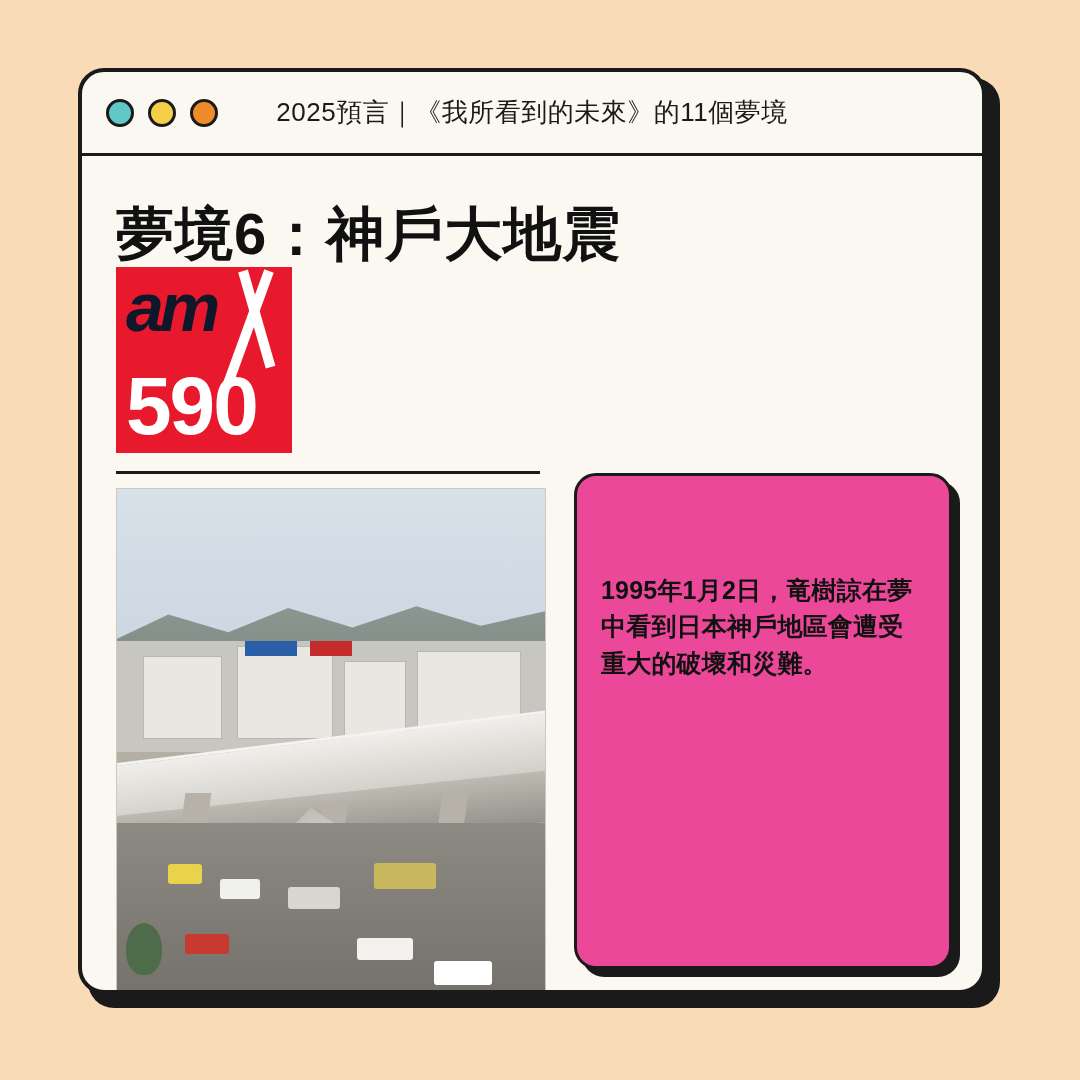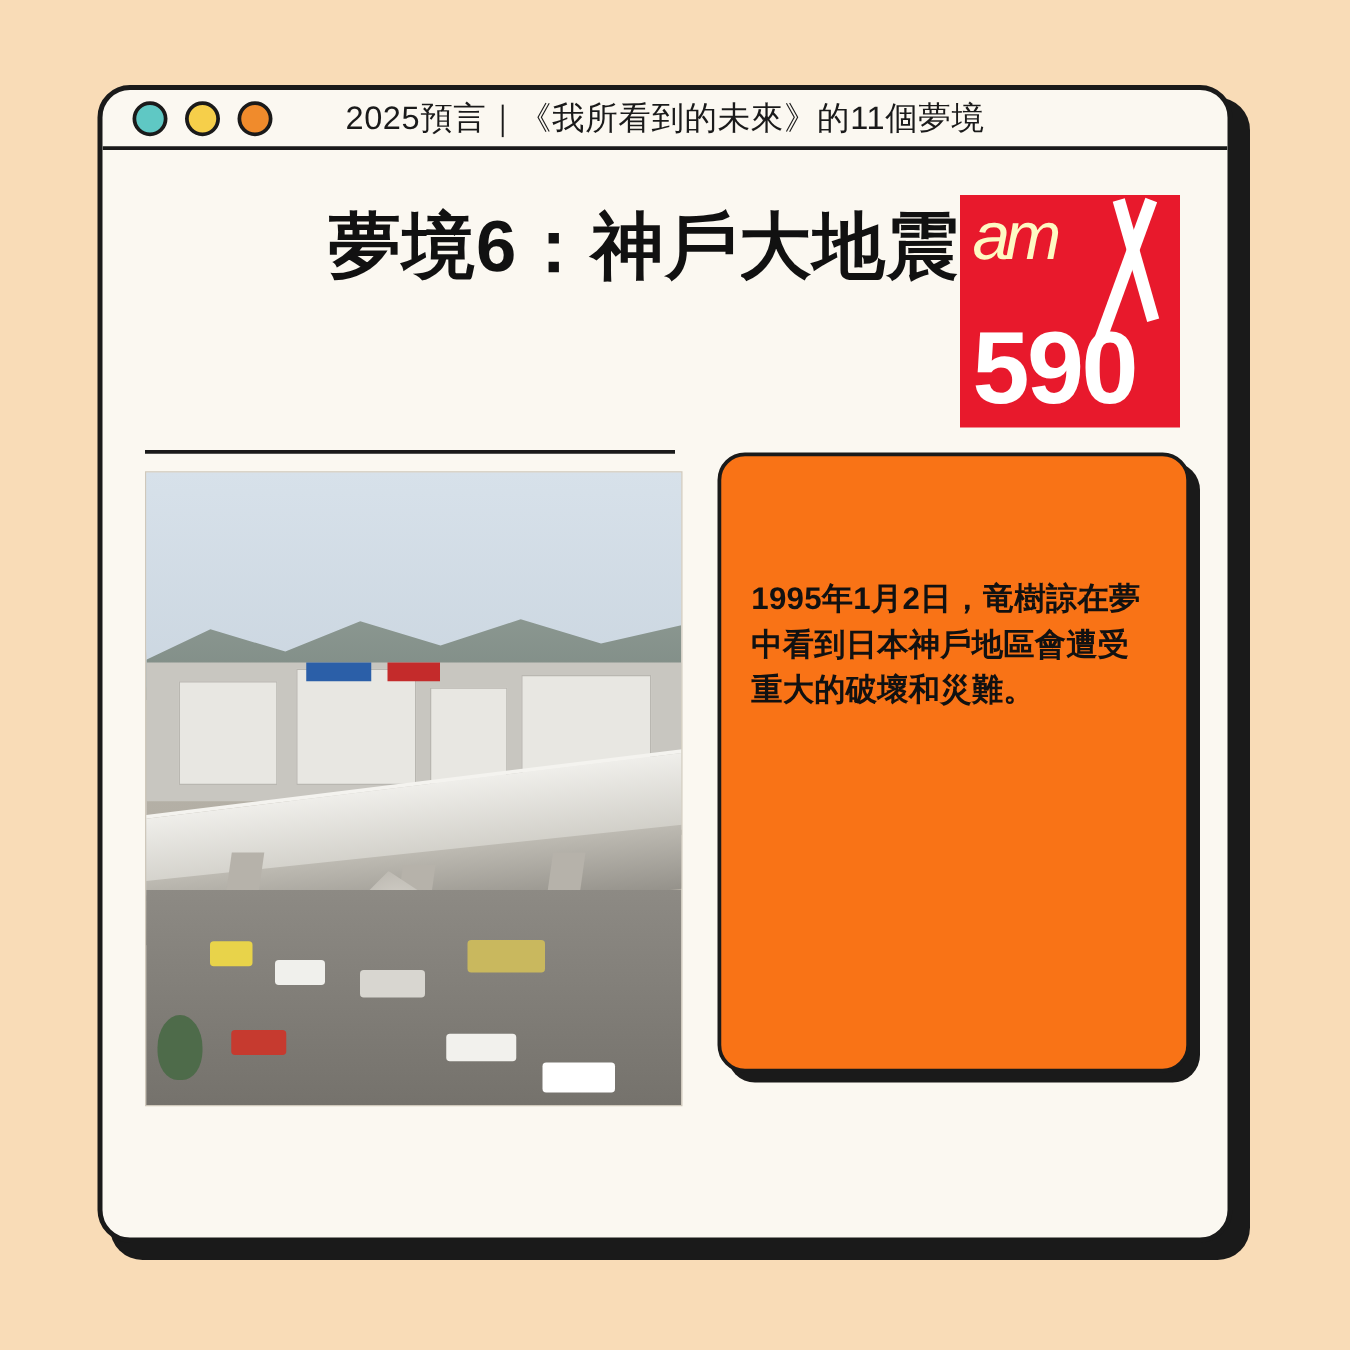--- a/index.html
+++ b/index.html
@@ -41,21 +41,21 @@
     background: #fbf8f1;
     border: 4px solid #1a1a1a;
     border-radius: 26px;
     box-sizing: border-box;
     overflow: hidden;
   }
 
   
   .titlebar {
     position: relative;
-    height: 48px;
+    height: 84px;
     border-bottom: 3px solid #1a1a1a;
     box-sizing: border-box;
     display: flex;
     align-items: center;
   }
   .dots {
     display: flex;
     gap: 14px;
     margin-left: 24px;
   }
@@ -81,21 +81,22 @@
     letter-spacing: 0.5px;
     pointer-events: none;
   }
 
   
   .head-row {
     position: relative;
     padding: 36px 34px 0 34px;
     display: flex;
     align-items: flex-start;
-    justify-content: flex-end;
+    justify-content: flex-start;
+    flex-direction: column;
   }
   .headline {
     font-size: 58px;
     font-weight: 900;
     color: #111;
     letter-spacing: 1px;
     line-height: 1.12;
     margin-top: 10px;
   }
 
@@ -105,23 +106,23 @@
     background: #e8192c;
     position: relative;
     flex: none;
     margin-right: 4px;
     overflow: hidden;
   }
   .logo-am {
     position: absolute;
     top: 6px;
     left: 10px;
-    font-size: 54px;
-    font-weight: 400;
-    color: #fef9c3;
+    font-size: 68px;
+    font-weight: 700;
+    color: #0f172a;
     font-style: italic;
     letter-spacing: -4px;
     line-height: 1;
   }
   .logo-730 {
     position: absolute;
     bottom: 6px;
     left: 10px;
     font-size: 82px;
     font-weight: 900;
@@ -215,21 +216,21 @@
     top: 8px;
     width: 378px;
     height: 496px;
     background: #1a1a1a;
     border-radius: 22px;
   }
   .bubble {
     position: relative;
     width: 378px;
     height: 496px;
-    background: #f97316;
+    background: #ec4899;
     border: 3px solid #1a1a1a;
     border-radius: 22px;
     box-sizing: border-box;
     padding: 96px 22px 20px 24px;
   }
   .bubble p {
     margin: 0 0 26px 0;
     font-size: 25px;
     font-weight: 700;
     line-height: 1.46;

